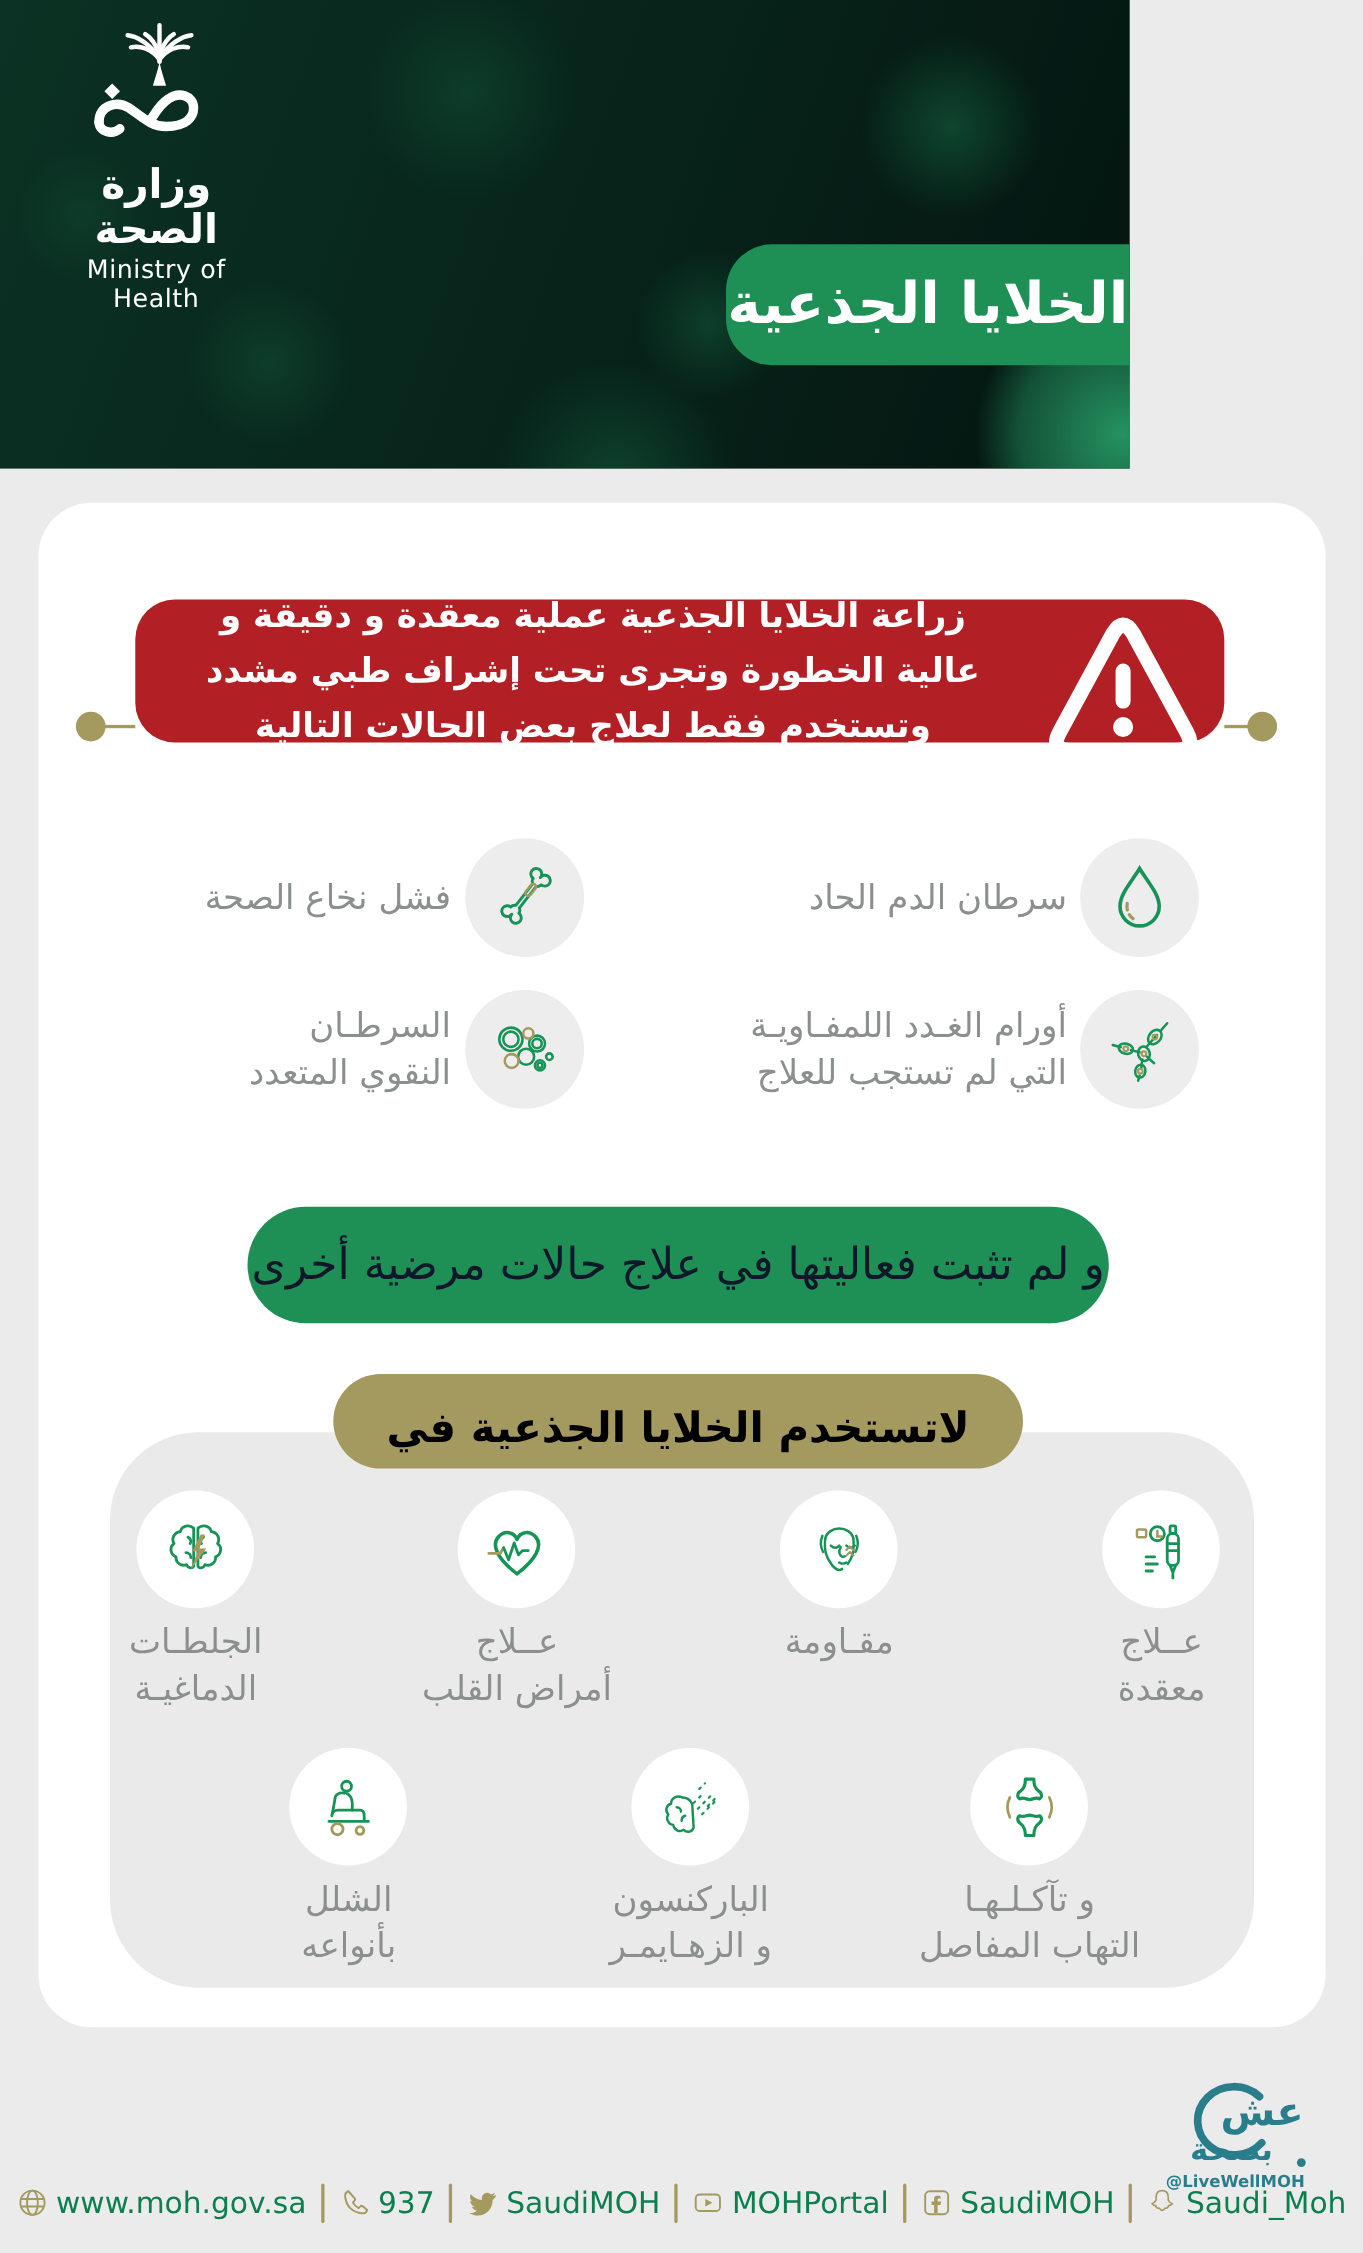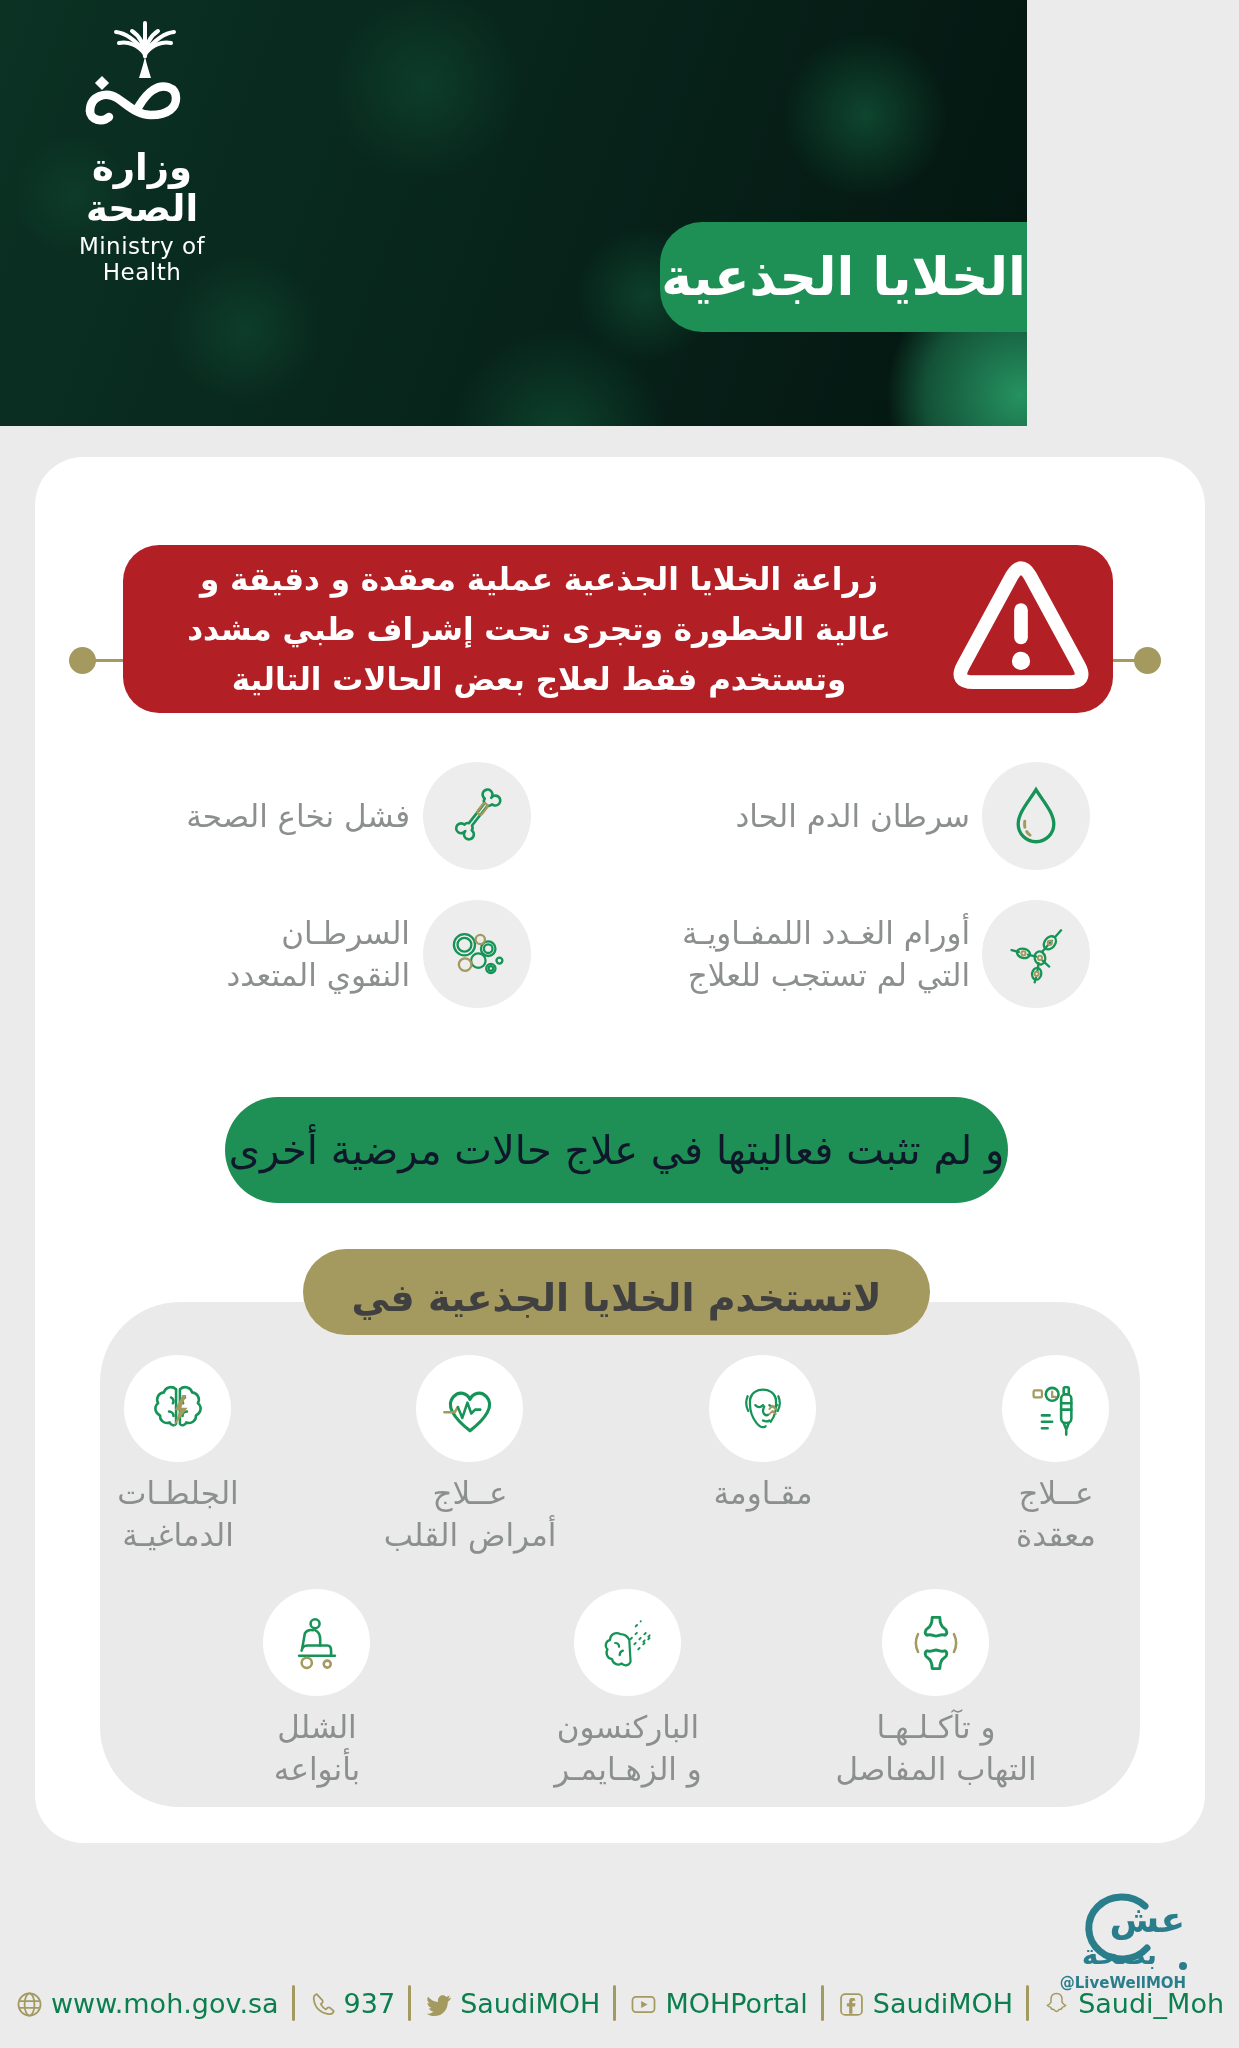--- a/index.html
+++ b/index.html
@@ -25,21 +25,21 @@
   .title-box{position:absolute; left:660px; top:222px; right:0; height:110px;
     background:var(--brand-green,#1e8f55); border-radius:42px 0 0 42px;
     display:flex; align-items:center; justify-content:center;}
   .title-box span{color:#fff; font-size:52px; font-weight:bold; direction:rtl;}
 
   
   .card1{position:absolute; left:35px; top:457px; width:1170px; height:1386px;
     background:#fff; border-radius:48px;}
 
   
-  .redbox{position:absolute; left:123px; top:545px; width:990px; height:168px;
+  .redbox{position:absolute; left:123px; top:545px; width:990px; height:130px;
     background:var(--red,#b22026); border-radius:36px;}
   .red-lines{position:absolute; left:22px; top:0; width:788px; height:100%;
     display:flex; flex-direction:column; justify-content:center; text-align:center;
     direction:rtl; color:#fff; font-weight:bold; font-size:31px; line-height:1.62;}
   .warn-tri{position:absolute; right:16px; top:8px; width:152px; height:152px;}
   .deco-dot{position:absolute; width:27px; height:27px; border-radius:50%; background:var(--olive,#a49a5f);}
   .deco-line{position:absolute; height:3px; background:var(--olive,#a49a5f);}
 
   
   .circle{position:absolute; border-radius:50%; display:flex; align-items:center; justify-content:center;}
@@ -50,37 +50,37 @@
   .cond-label span{display:block;}
 
   
   .green-pill{position:absolute; left:225px; top:1097px; width:783px; height:106px;
     background:var(--brand-green,#1e8f55); border-radius:53px;
     display:flex; align-items:center; justify-content:center;}
   .green-pill span{color:#0f172a; font-weight:normal; font-size:40px; direction:rtl;}
   .olive-pill{position:absolute; left:303px; top:1249px; width:627px; height:86px;
     background:var(--olive,#a49a5f); border-radius:43px; z-index:3;
     display:flex; align-items:center; justify-content:center;}
-  .olive-pill span{color:#404040; font-weight:bold; font-size:38px; direction:rtl;margin-top:12px;}
+  .olive-pill span{color:#000000; font-weight:bold; font-size:38px; direction:rtl;margin-top:12px;}
 
   
   .card2{position:absolute; left:100px; top:1302px; width:1040px; height:505px;
     background:var(--card2-bg,#eaeaea); border-radius:80px; z-index:1;}
   .nu-circle{width:107px; height:107px; background:#fff; z-index:2;}
   .nu-circle svg{width:64px; height:64px;}
   .nu-label{position:absolute; width:260px; text-align:center; direction:rtl; z-index:2;
     color:var(--gray-text,#8b8f8d); font-size:31px; line-height:42px;}
   .nu-label span{display:block;}
 
   
   .livewell{position:absolute; left:1048px; top:1892px; width:150px; text-align:center; z-index:2;}
   .livewell .handle{color:var(--teal,#2a7e8c); font-weight:bold; font-size:15px; margin-top:-4px;}
   .footer{position:absolute; left:0; top:1980px; width:1239px; height:46px;
     display:flex; align-items:center; justify-content:center; gap:13px;}
-  .f-item{display:flex; align-items:flex-end; gap:7px;}
+  .f-item{display:flex; align-items:flex-start; gap:7px;}
   .f-item svg{width:29px; height:29px;}
   .f-label{color:var(--footer-green,#0b7f4d); font-size:27px;}
   .f-sep{width:3px; height:36px; background:var(--olive,#a49a5f); border-radius:2px;}
 
   
   .st-g{stroke:var(--icon-green,#169356); fill:none;}
   .st-o{stroke:var(--olive,#a49a5f); fill:none;}
   .st-w{stroke:#fff; fill:none;}
   .fl-o{fill:var(--olive,#a49a5f);}
   .fl-w{fill:#fff;}

